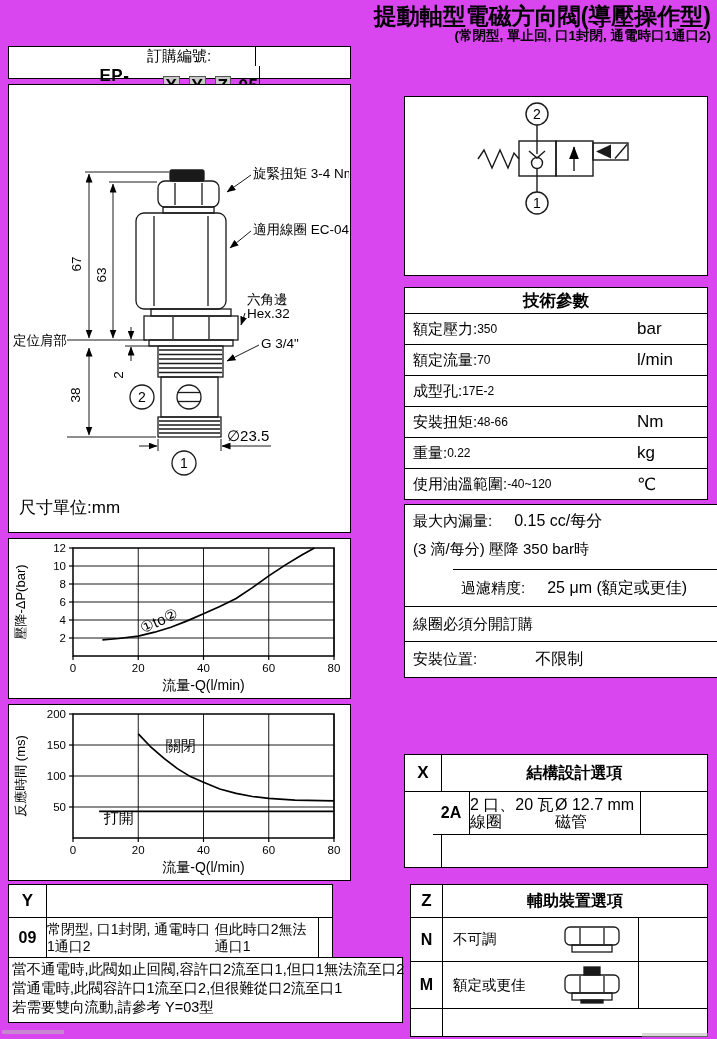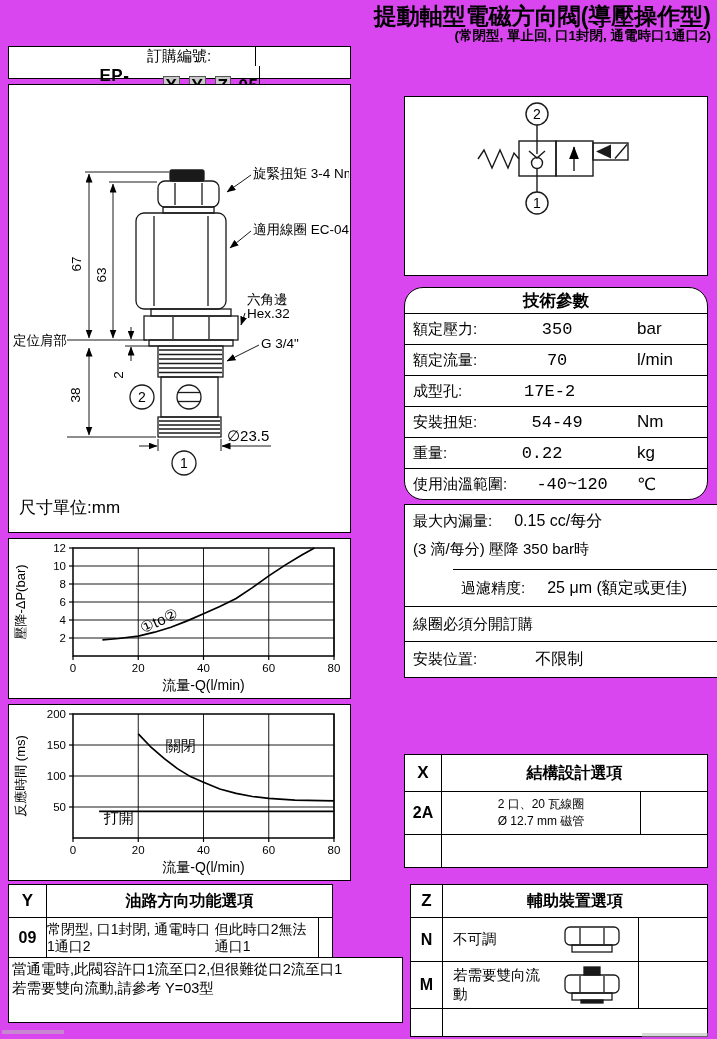--- a/index.html
+++ b/index.html
@@ -24,45 +24,45 @@
   .unit-note{position:absolute;left:10px;bottom:13px;font-size:17px;text-align:right;}
 
   
   .chart1{left:8px;top:538px;width:343px;height:161px;}
   .chart2{left:8px;top:704px;width:343px;height:177px;}
 
   
   .symbol{left:404px;top:96px;width:304px;height:180px;}
 
   
-  .tech-a{left:404px;top:287px;width:304px;border-radius:19px;}
+  .tech-a{left:404px;top:287px;width:304px;}
   .tech-head{height:25px;display:flex;align-items:center;justify-content:center;font-size:16.5px;font-weight:bold;}
   .trow{display:flex;align-items:center;height:30px;border-top:1.4px solid #000;padding:0 8px;font-size:15px;}
-  .trow .tv{flex:1;text-align:center;font-size:17px;font-family:Liberation Mono, monospace;}
+  .trow .tv{flex:1;font-size:12px;}
   .trow .tu{width:62px;text-align:left;font-size:17px;}
   .tech-b{left:404px;top:504px;width:316px;}
   .sec{padding:6px 8px;font-size:15px;box-sizing:border-box;}
   .sec + .sec{border-top:1.4px solid #000;}
   .sec .l1{white-space:nowrap;}
   .sec .l2{margin-top:8px;white-space:nowrap;}
   .sec .xv{margin-left:22px;font-size:16px;}
   .sec .xv2{margin-left:58px;font-size:16px;}
   .s0{height:64px;} .s1{height:37px;display:flex;align-items:center;margin-left:48px;} .s2{height:60px;}
   .s3{height:35px;display:flex;align-items:center;} .s4{height:36px;display:flex;align-items:center;}
 
   
   .opt-head{display:flex;align-items:stretch;border-bottom:1.6px solid #000;}
   .opt-head .c{border-right:1.6px solid #000;display:flex;align-items:center;justify-content:center;font-weight:bold;font-size:17px;}
   .opt-head .h{flex:1;display:flex;align-items:center;justify-content:center;font-weight:bold;font-size:16px;}
   .xtab{left:404px;top:754px;width:304px;height:114px;display:flex;flex-direction:column;}
   .xtab .opt-head{height:36px;}
   .xtab .c{width:36px;}
-  .xrow{height:42px;display:flex;border-bottom:1.4px solid #000;}
+  .xrow{height:42px;display:flex;border-bottom:1.4px solid #000;margin-left:28px;}
   .xrow .c{width:36px;border-right:1.6px solid #000;display:flex;align-items:center;justify-content:center;font-weight:bold;font-size:16px;}
-  .xrow .d{flex:1;display:flex;flex-direction:column;align-items:center;justify-content:center;font-size:12px;line-height:17px;border-right:1.4px solid #000;}
+  .xrow .d{flex:1;display:flex;flex-direction:row;align-items:center;justify-content:flex-end;font-size:16px;line-height:17px;border-right:1.4px solid #000;}
   .xrow .t{width:66px;}
   .xfill{flex:1;display:flex;}
   .xfill .c{width:36px;border-right:1.6px solid #000;}
 
   .ytab{left:8px;top:884px;width:325px;height:74px;display:flex;flex-direction:column;}
   .ytab .opt-head{height:32px;}
   .ytab .c{width:37px;}
   .yrow{flex:1;display:flex;}
   .yrow .c{width:37px;border-right:1.6px solid #000;display:flex;align-items:center;justify-content:center;font-weight:bold;font-size:16px;}
   .yrow .d{flex:1;display:flex;flex-direction:row;align-items:center;justify-content:center;font-size:14px;line-height:17px;border-right:1.4px solid #000;}
@@ -314,21 +314,21 @@
         <span class="tv">70</span>
         <span class="tu">l/min</span>
       </div>
     <div class="trow">
         <span class="tl">成型孔:</span>
         <span class="tv">17E-2</span>
         <span class="tu"></span>
       </div>
     <div class="trow">
         <span class="tl">安裝扭矩:</span>
-        <span class="tv">54-49</span>
+        <span class="tv">48-66</span>
         <span class="tu">Nm</span>
       </div>
     <div class="trow">
         <span class="tl">重量:</span>
         <span class="tv">0.22</span>
         <span class="tu">kg</span>
       </div>
     <div class="trow">
         <span class="tl">使用油溫範圍:</span>
         <span class="tv">-40~120</span>
@@ -366,32 +366,32 @@
       <div class="t"></div>
     </div>
     <div class="xfill">
         <div class="c"></div>
       </div>
   </div>
 
   <div class="box ytab">
     <div class="opt-head">
       <div class="c">Y</div>
-      <div class="h">油路方向功能選項</div>
     </div>
     <div class="yrow">
       <div class="c">09</div>
       <div class="d">
         <span>常閉型, 口1封閉, 通電時口1通口2</span>
         <span>但此時口2無法通口1</span>
       </div>
       <div class="t"></div>
     </div>
   </div>
   <div class="box ynotes">
+    <div>當不通電時,此閥如止回閥,容許口2流至口1,但口1無法流至口2</div>
     <div>當通電時,此閥容許口1流至口2,但很難從口2流至口1</div>
     <div>若需要雙向流動,請參考 Y=03型</div>
   </div>
 
   <div class="box ztab">
     <div class="opt-head">
       <div class="c">Z</div>
       <div class="h">輔助裝置選項</div>
     </div>
     <div class="zrow zr1">
@@ -404,21 +404,21 @@
             <line x1="19" y1="3" x2="19" y2="19"></line>
             <line x1="43" y1="3" x2="43" y2="19"></line>
             <rect x="11" y="20" width="40" height="7"></rect>
           </g>
         </svg>
       </div>
       <div class="t"></div>
     </div>
     <div class="zrow zr2">
       <div class="c">M</div>
-      <div class="d">若需要雙向流動</div>
+      <div class="d">額定或更佳</div>
       <div class="ic">
         <svg width="62" height="38" viewBox="0 0 62 38">
           <g stroke="#1a1a1a" stroke-width="1.3" fill="none">
             <rect x="23" y="1" width="16" height="8" fill="#1a1a1a"></rect>
             <rect x="4" y="9" width="54" height="18" rx="5"></rect>
             <line x1="19" y1="10" x2="19" y2="26"></line>
             <line x1="43" y1="10" x2="43" y2="26"></line>
             <rect x="11" y="27" width="40" height="7"></rect>
             <rect x="20" y="34" width="22" height="3" fill="#1a1a1a"></rect>
           </g>

